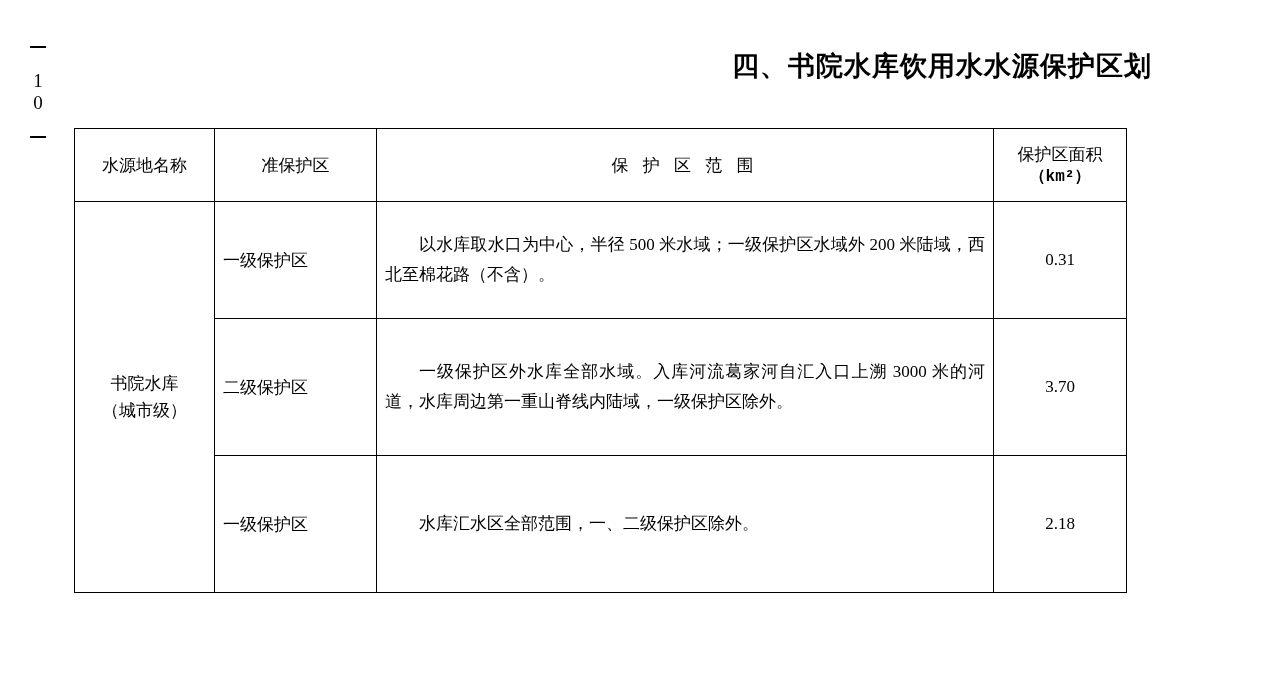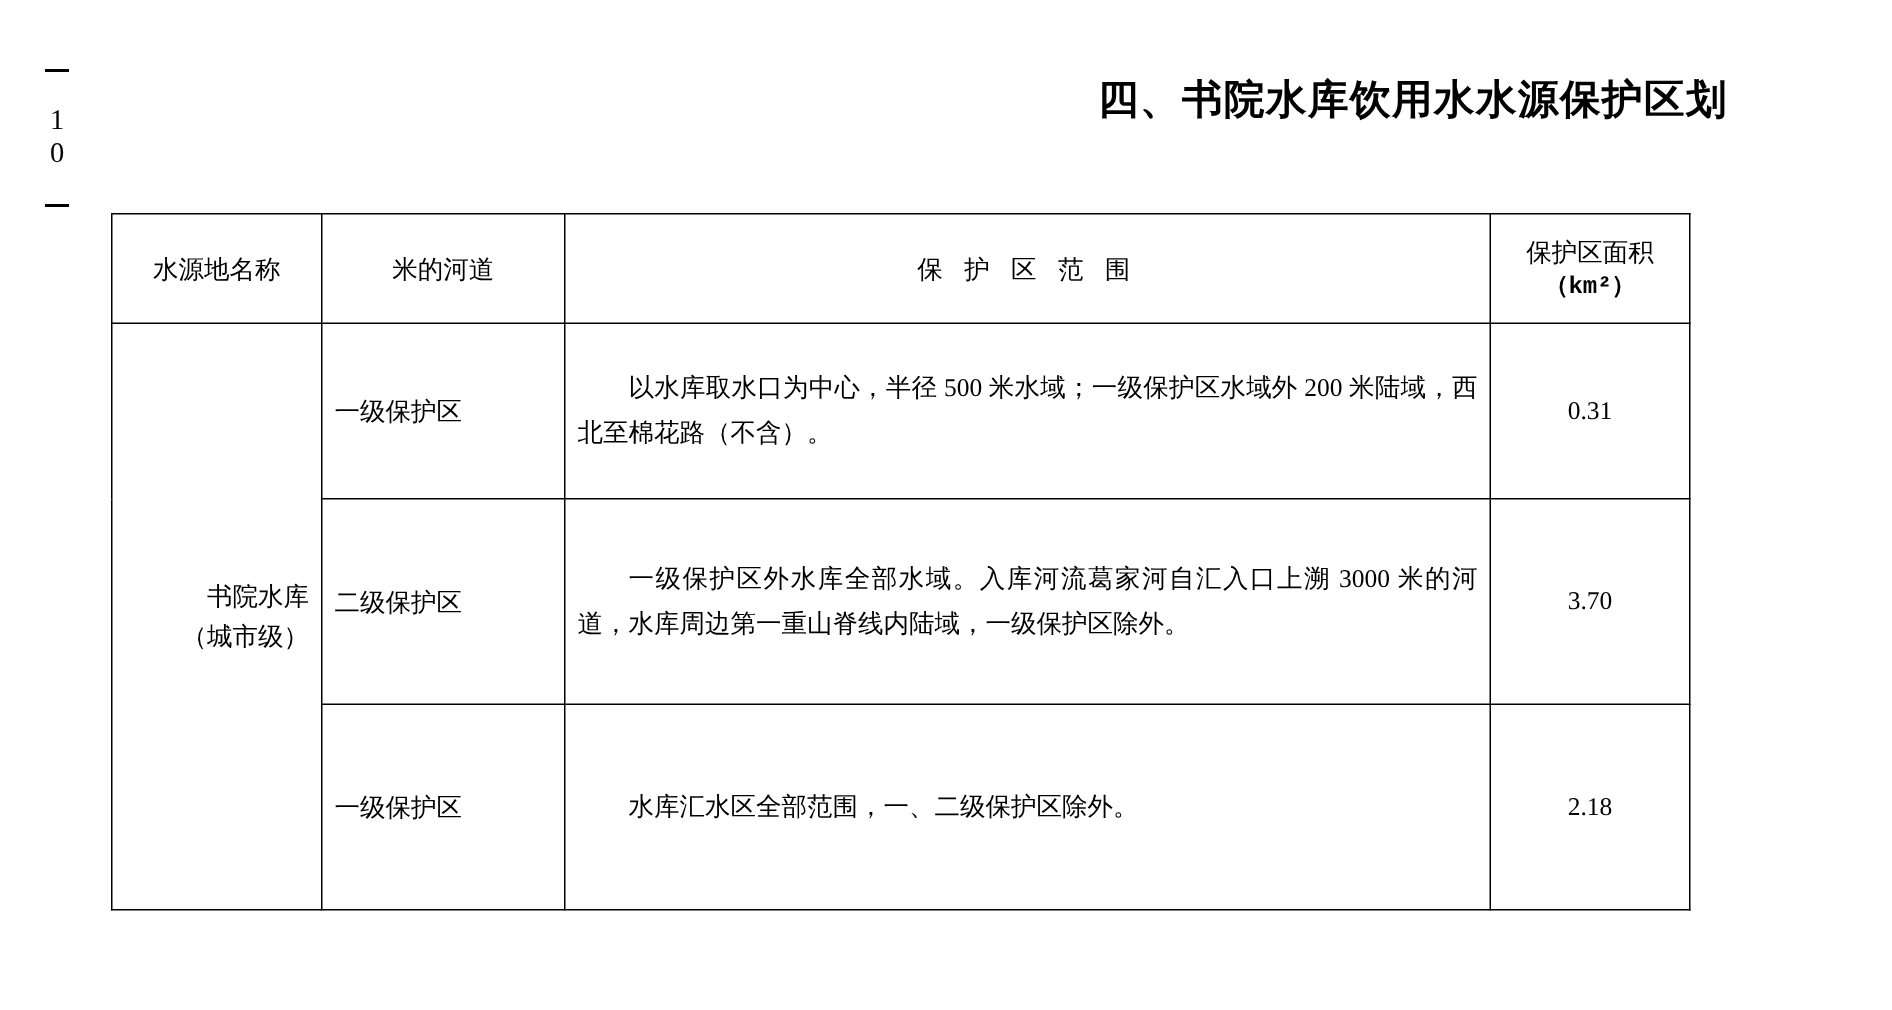--- a/index.html
+++ b/index.html
@@ -60,21 +60,20 @@
     font-weight: bold;
     font-family: "Liberation Serif", "DejaVu Serif", serif;
     letter-spacing: 1px;
   }
 
   .table-wrap {
     position: absolute;
     left: 74px;
     top: 128px;
     width: 1052px;
-    margin-top: 14px;
   }
 
   table.protection-table {
     border-collapse: collapse;
     width: 1052px;
     table-layout: fixed;
   }
   table.protection-table td,
   table.protection-table th {
     border: 1px solid #000000;
@@ -101,21 +100,21 @@
     display: block;
     font-size: 16px;
     font-weight: bold;
     font-family: Liberation Mono, monospace;
   }
   .spaced {
     letter-spacing: 5px;
   }
 
   td.name-cell {
-    text-align: right;
+    text-align: center;
     line-height: 1.6;
     font-size: 18px;
   }
   td.level-cell {
     font-size: 18px;
   }
   td.range-cell {
     text-align: justify;
     text-align-last: left;
     line-height: 1.75;
@@ -152,21 +151,21 @@
     <table class="protection-table">
       <colgroup>
         <col class="c1">
         <col class="c2">
         <col class="c3">
         <col class="c4">
       </colgroup>
       <thead>
         <tr>
           <td>水源地名称</td>
-          <td>米的河道</td>
+          <td>准保护区</td>
           <td class="spaced">保 护 区 范 围</td>
           <td>
             <span>保护区面积</span>
             <span class="hdr-sub">（km²）</span>
           </td>
         </tr>
       </thead>
       <tbody>
         <tr class="row1">
           <td class="name-cell" rowspan="3">

